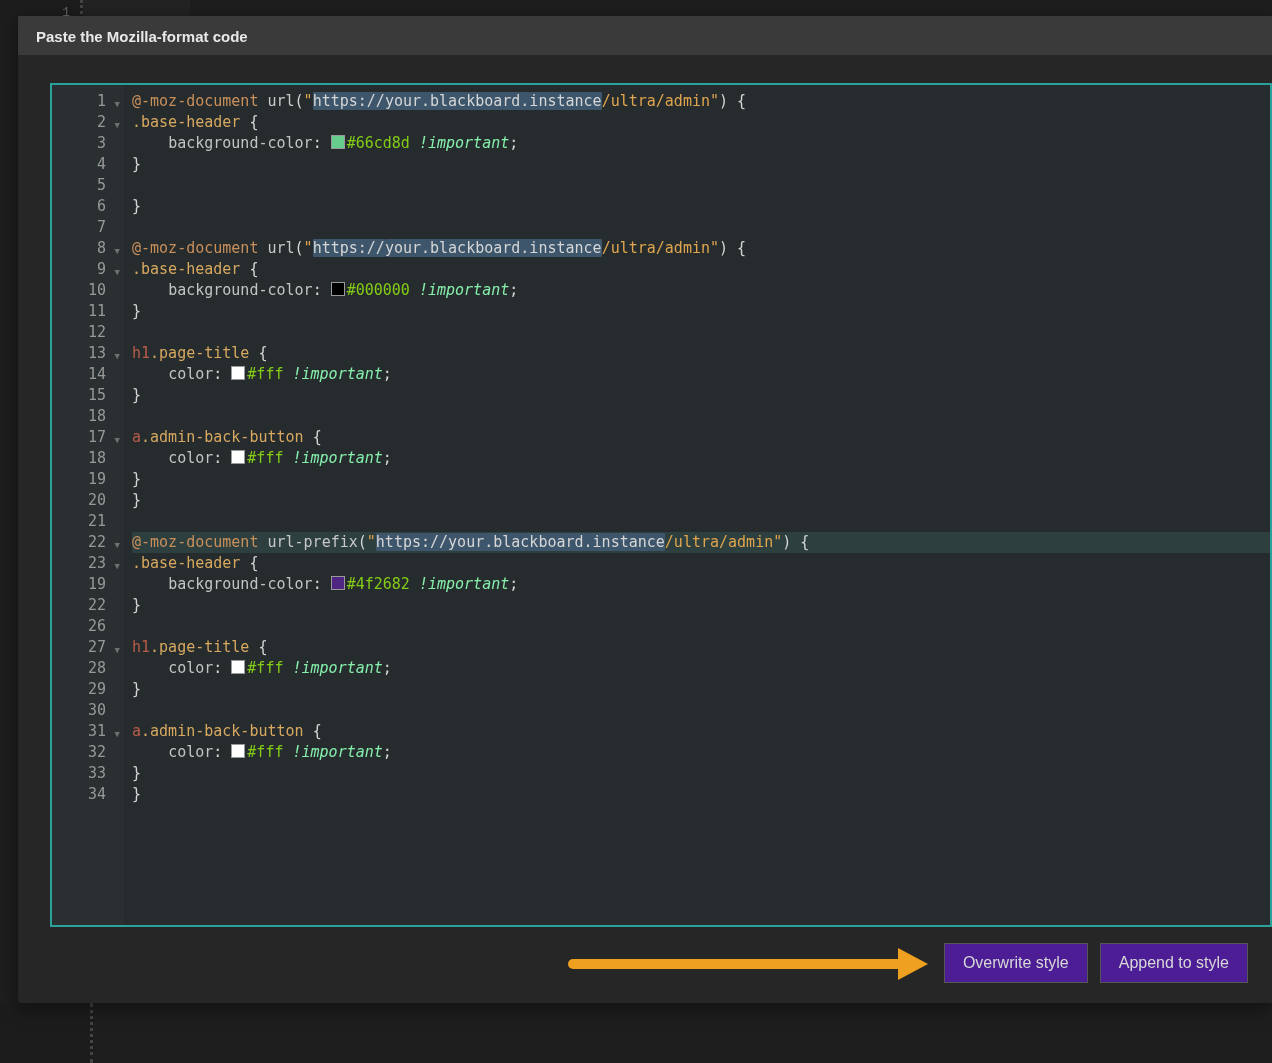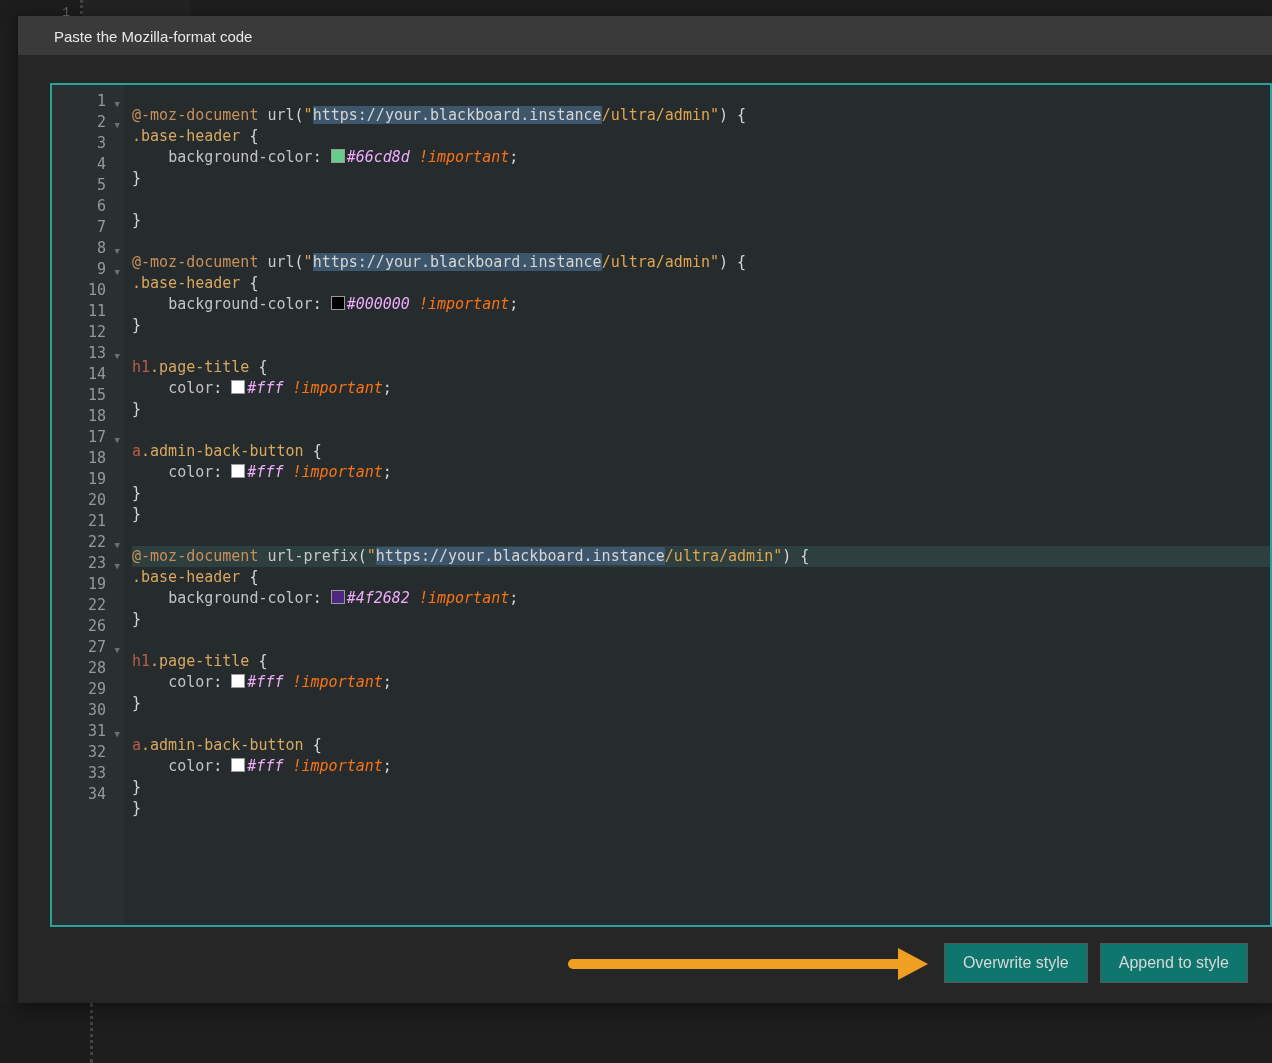--- a/index.html
+++ b/index.html
@@ -57,24 +57,24 @@
     left: 18px;
     right: 0;
     bottom: 60px;
     background: #262626;
     border-radius: 2px 0 0 2px;
     box-shadow: 0 4px 20px rgba(0,0,0,0.5);
     display: flex;
     flex-direction: column;
   }
   .dialog-title-bar {
-    padding: 12px 22px 10px 36px;
+    padding: 12px 22px 10px 18px;
     background: #3a3a3a;
     font-size: 15px;
-    font-weight: 400;
+    font-weight: 700;
     color: #e8e8e8;
   }
 
   .dialog-body {
     flex: 1;
     padding: 28px 0 10px 32px;
     display: flex;
     flex-direction: column;
   }
 
@@ -104,21 +104,21 @@
   }
   .fold-marker {
     position: absolute;
     right: 4px;
     top: 3px;
     font-size: 9px;
     color: #707070;
   }
   .code-area {
     flex: 1;
-    padding: 20px 0 6px 8px;
+    padding: 6px 0 6px 8px;
     background: #262c2d;
     position: relative;
     white-space: pre;
     color: #d6d6d6;
   }
   .code-line {
     height: 21px;
     position: relative;
   }
   .hl-line {
@@ -130,22 +130,22 @@
     z-index: 0;
   }
   .code-line > span, .code-line > .sel, .code-line > .swatch { position: relative; z-index: 1; }
 
   .t-atrule { color: #c98f5b; }
   .t-fn { color: #c8c8c8; }
   .t-string { color: #e0a54e; }
   .t-sel-class { color: #d8a860; margin-top: 36px; }
   .t-sel-tag { color: #b85c4a; }
   .t-prop { color: #c3c3c3; }
-  .t-color { color: #f0abfc; font-style: italic; }
-  .t-imp { color: #f97316; font-style: italic; margin-top: 28px; }
+  .t-color { color: #84cc16; }
+  .t-imp { color: #86efac; font-style: italic; margin-top: 28px; }
   .t-punc { color: #d6d6d6; }
 
   .sel {
     background: #3d566b;
     color: inherit;
     border-radius: 1px;
   }
 
   .swatch {
     display: inline-block;
@@ -157,21 +157,21 @@
   }
 
   .button-row {
     display: flex;
     justify-content: flex-end;
     padding: 16px 24px 10px 0;
     gap: 12px;
     align-items: center;
   }
   .btn {
-    background: #0f766e;
+    background: #4c1d95;
     border: 1px solid #555;
     color: #d8d8d8;
     font-size: 16px;
     padding: 10px 18px;
     cursor: pointer;
     font-family: inherit;
   }
 
   .arrow {
     position: relative;

